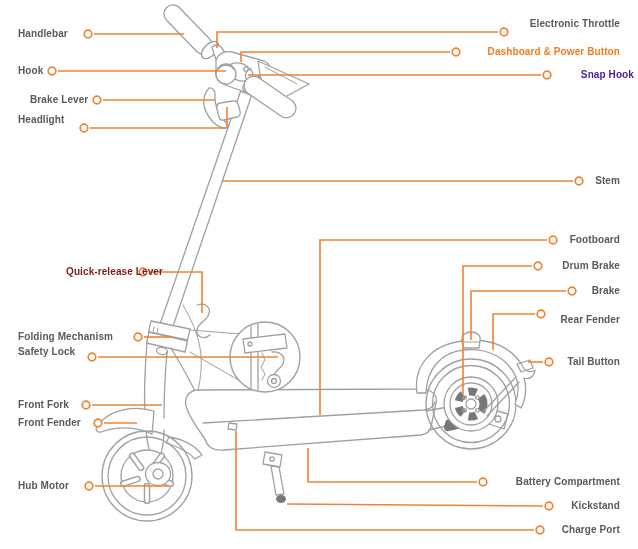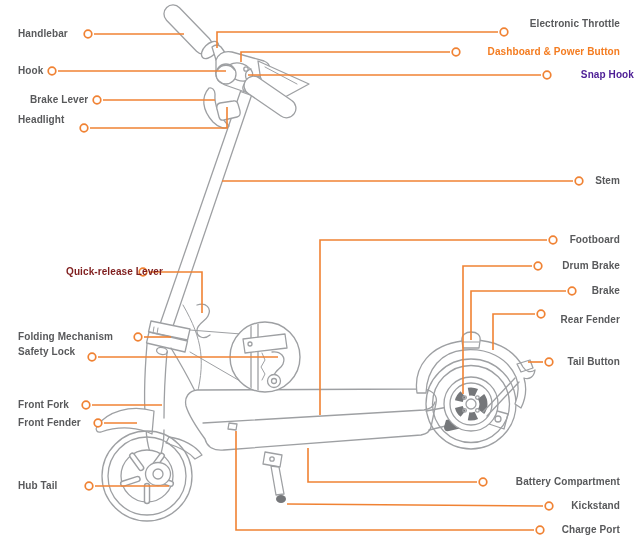--- a/index.html
+++ b/index.html
@@ -244,21 +244,21 @@
   <div id="labels">
       <div class="label left" style="top: 26px; left: 18px; color: rgb(88, 89, 91);">Handlebar</div>
       <div class="label left" style="top: 63px; left: 18px; color: rgb(88, 89, 91);">Hook</div>
       <div class="label left" style="top: 92px; left: 18px; color: rgb(88, 89, 91); margin-left: 12px;">Brake Lever</div>
       <div class="label left" style="top: 112px; left: 18px; color: rgb(88, 89, 91);">Headlight</div>
       <div class="label left" style="top: 264px; left: 18px; color: #7f1d1d; margin-left: 48px;">Quick-release Lever</div>
       <div class="label left" style="top: 329px; left: 18px; color: rgb(88, 89, 91);">Folding Mechanism</div>
       <div class="label left" style="top: 344px; left: 18px; color: rgb(88, 89, 91);">Safety Lock</div>
       <div class="label left" style="top: 397px; left: 18px; color: rgb(88, 89, 91);">Front Fork</div>
       <div class="label left" style="top: 415px; left: 18px; color: rgb(88, 89, 91);">Front Fender</div>
-      <div class="label left" style="top: 478px; left: 18px; color: rgb(88, 89, 91);">Hub Tail</div>
+      <div class="label left" style="top: 478px; left: 18px; color: rgb(88, 89, 91);">Hub Motor</div>
       <div class="label right" style="top: 16px; right: 18px; color: rgb(88, 89, 91);">Electronic Throttle</div>
       <div class="label right" style="top: 44px; right: 18px; color: rgb(244, 124, 32);">Dashboard &amp; Power Button</div>
       <div class="label right" style="top: 67px; right: 4px; color: #4c1d95;">Snap Hook</div>
       <div class="label right" style="top: 173px; right: 18px; color: rgb(88, 89, 91);">Stem</div>
       <div class="label right" style="top: 232px; right: 18px; color: rgb(88, 89, 91);">Footboard</div>
       <div class="label right" style="top: 258px; right: 18px; color: rgb(88, 89, 91);">Drum Brake</div>
       <div class="label right" style="top: 283px; right: 18px; color: rgb(88, 89, 91);">Brake</div>
       <div class="label right" style="top: 312px; right: 18px; color: rgb(88, 89, 91);">Rear Fender</div>
       <div class="label right" style="top: 354px; right: 18px; color: rgb(88, 89, 91);">Tail Button</div>
       <div class="label right" style="top: 474px; right: 18px; color: rgb(88, 89, 91);">Battery Compartment</div>

